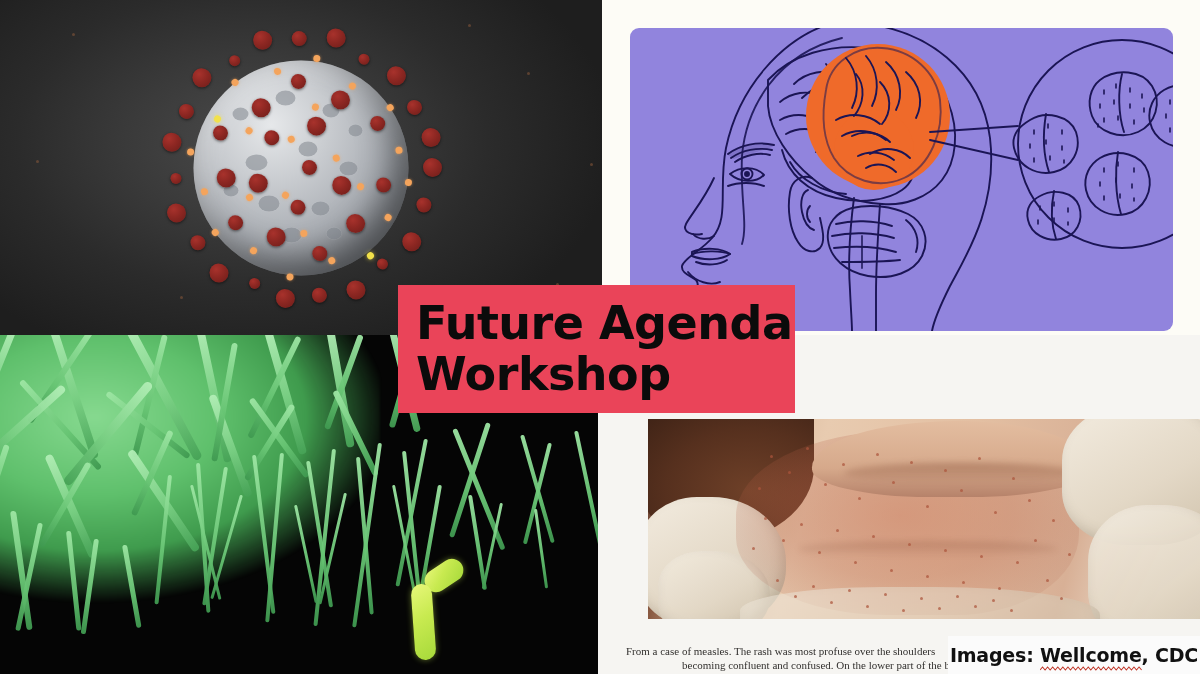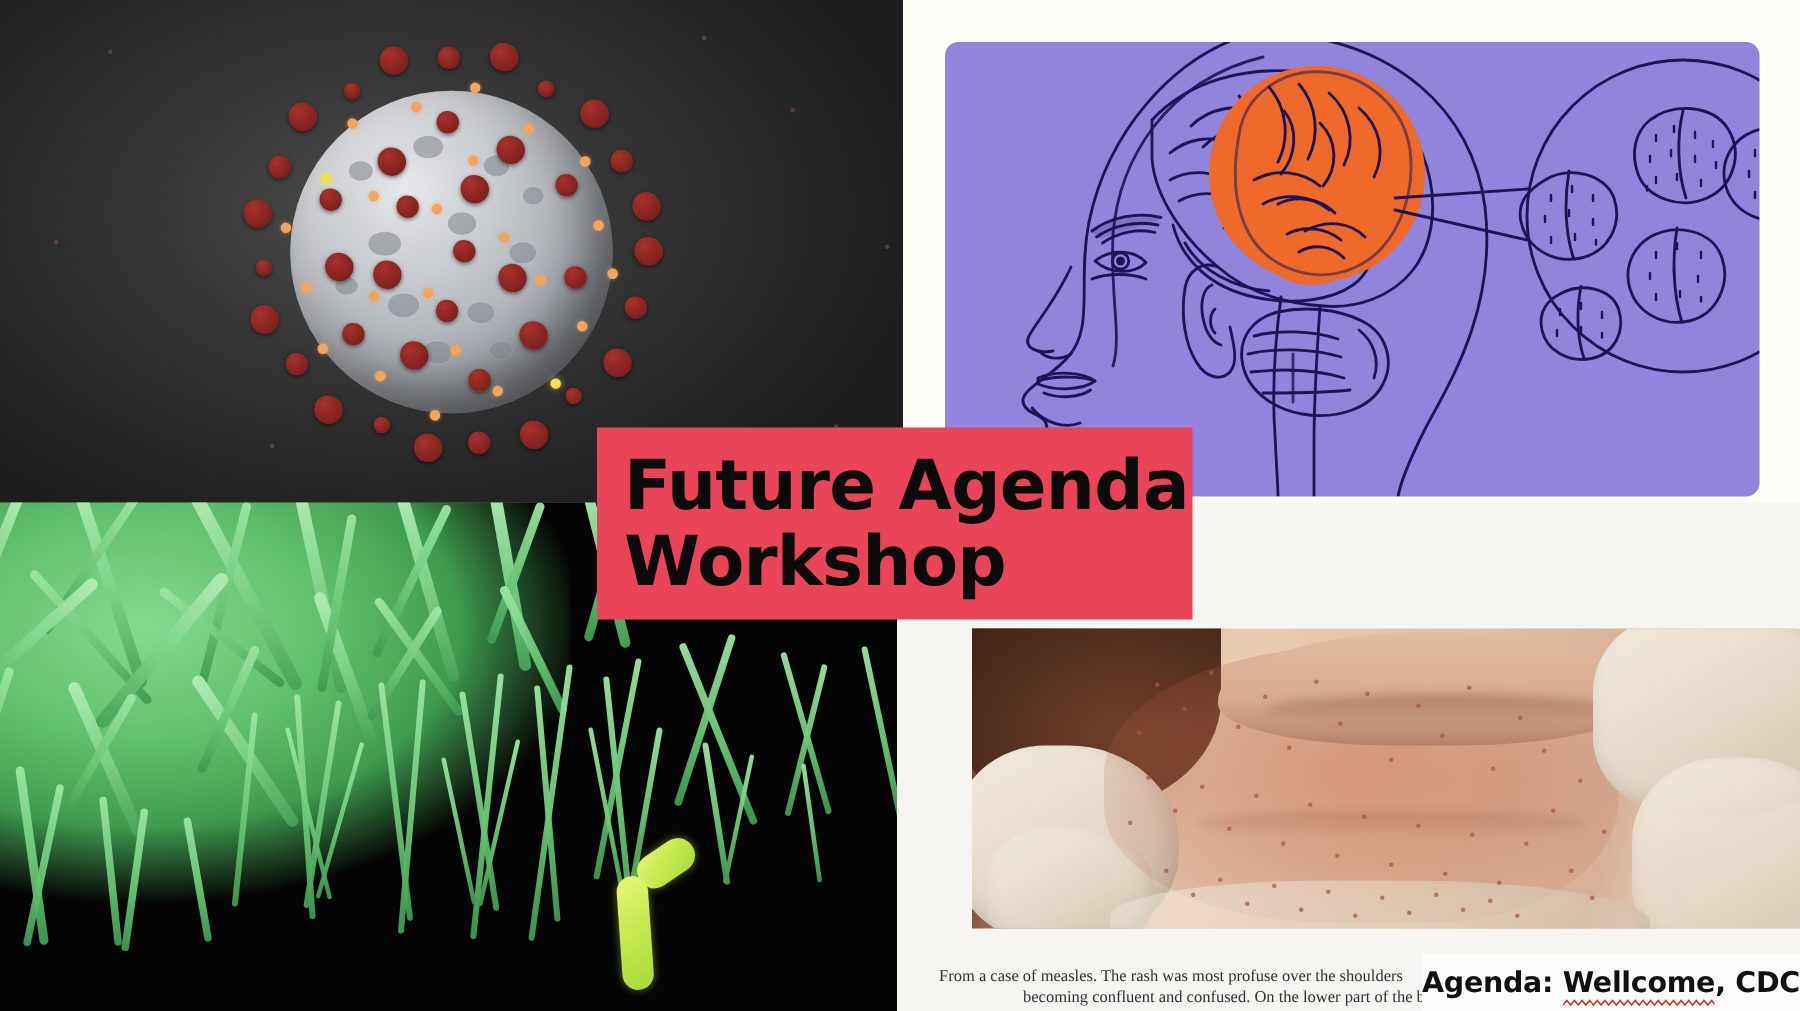--- a/index.html
+++ b/index.html
@@ -584,18 +584,18 @@
       <span class="l3">the eruption was scanty and discrete</span>
     </div>
   </div>
 
   <div class="title-band">
     <span class="title-line">Future Agenda</span>
     <span class="title-line">Workshop</span>
   </div>
 
   <div class="credit-badge">
-    <div class="credit-inner"><span>Agenda</span><span class="credit-sep">:</span>&nbsp;<span class="squiggle-wrap"><span>Wellcome</span><svg class="squiggle" viewBox="0 0 100 5" preserveAspectRatio="none">
+    <div class="credit-inner"><span>Images</span><span class="credit-sep">:</span>&nbsp;<span class="squiggle-wrap"><span>Wellcome</span><svg class="squiggle" viewBox="0 0 100 5" preserveAspectRatio="none">
             <path d="M0 4 L2.5 1 L5 4 L7.5 1 L10 4 L12.5 1 L15 4 L17.5 1 L20 4 L22.5 1 L25 4 L27.5 1 L30 4 L32.5 1 L35 4 L37.5 1 L40 4 L42.5 1 L45 4 L47.5 1 L50 4 L52.5 1 L55 4 L57.5 1 L60 4 L62.5 1 L65 4 L67.5 1 L70 4 L72.5 1 L75 4 L77.5 1 L80 4 L82.5 1 L85 4 L87.5 1 L90 4 L92.5 1 L95 4 L97.5 1 L100 4" fill="none" stroke="#c0392b" stroke-width="1.1" vector-effect="non-scaling-stroke"></path>
           </svg></span><span>,</span>&nbsp;<span>CDC</span></div>
   </div>
 
 </div>
 
 </body></html>

